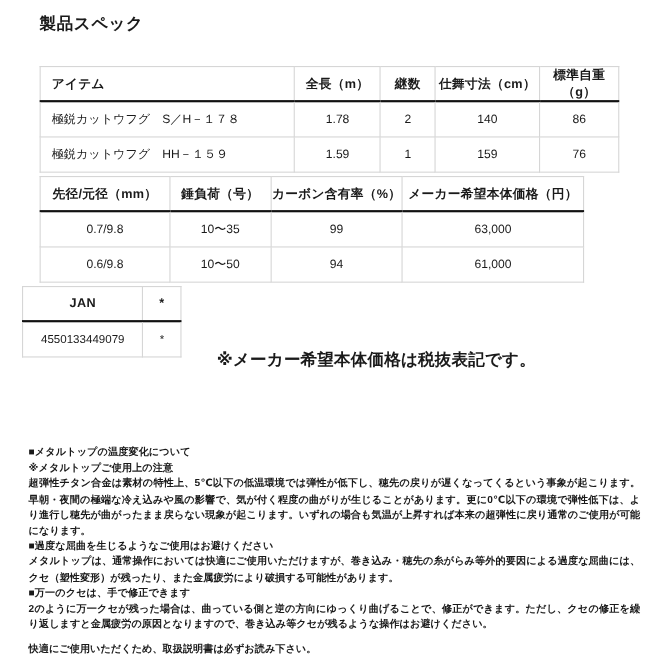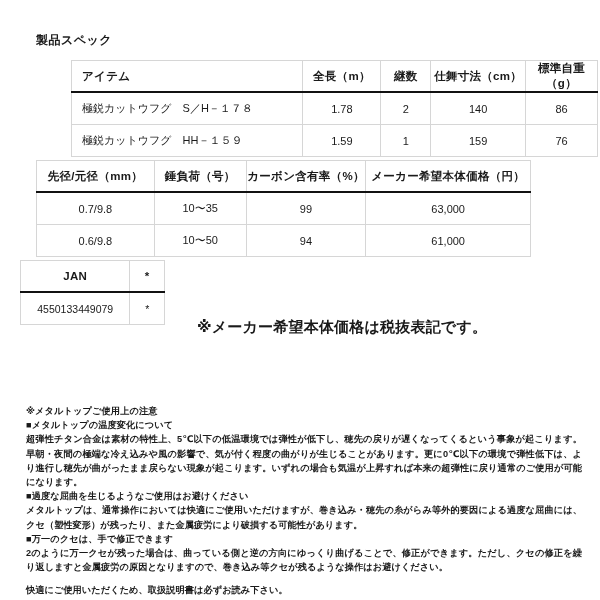--- a/index.html
+++ b/index.html
@@ -20,22 +20,22 @@
     position: relative;
     width: 600px;
     height: 600px;
     box-sizing: border-box;
   }
 
   
   .spec-title {
     position: absolute;
     left: 36px;
-    top: 32px;
-    font-size: 12px;
+    top: 12px;
+    font-size: 15px;
     font-weight: bold;
     letter-spacing: 0.5px;
     color: #1a1a1a;
   }
 
   
   .spec-table {
     position: absolute;
     border-collapse: collapse;
     font-size: 11px;
@@ -68,21 +68,20 @@
   }
   .cell-center {
     text-align: center;
   }
 
   
   #table-main {
     left: 36px;
     top: 60px;
     width: 527px;
-    margin-left: 35px;
   }
   #table-main col.c-item   { width: 232px; }
   #table-main col.c-len    { width: 78px; }
   #table-main col.c-pcs    { width: 50px; }
   #table-main col.c-fold   { width: 95px; }
   #table-main col.c-weight { width: 72px; }
 
   
   #table-spec2 {
     left: 36px;
@@ -234,22 +233,22 @@
       <tr>
         <td class="cell-center">4550133449079</td>
         <td class="cell-center star-cell">*</td>
       </tr>
     </tbody>
   </table>
 
   <div class="tax-note">※メーカー希望本体価格は税抜表記です。</div>
 
   <div class="notes">
+    <p class="note-heading">■メタルトップの温度変化について</p>
     <p class="note-heading">※メタルトップご使用上の注意</p>
-    <p class="note-heading">■メタルトップの温度変化について</p>
     <p class="note-body">超弾性チタン合金は素材の特性上、5℃以下の低温環境では弾性が低下し、穂先の戻りが遅くなってくるという事象が起こります。早朝・夜間の極端な冷え込みや風の影響で、気が付く程度の曲がりが生じることがあります。更に0℃以下の環境で弾性低下は、より進行し穂先が曲がったまま戻らない現象が起こります。いずれの場合も気温が上昇すれば本来の超弾性に戻り通常のご使用が可能になります。</p>
     <p class="note-heading">■過度な屈曲を生じるようなご使用はお避けください</p>
     <p class="note-body">メタルトップは、通常操作においては快適にご使用いただけますが、巻き込み・穂先の糸がらみ等外的要因による過度な屈曲には、クセ（塑性変形）が残ったり、また金属疲労により破損する可能性があります。</p>
     <p class="note-heading">■万一のクセは、手で修正できます</p>
     <p class="note-body">2のように万一クセが残った場合は、曲っている側と逆の方向にゆっくり曲げることで、修正ができます。ただし、クセの修正を繰り返しますと金属疲労の原因となりますので、巻き込み等クセが残るような操作はお避けください。</p>
     <div class="note-spacer"></div>
     <p class="note-body">快適にご使用いただくため、取扱説明書は必ずお読み下さい。</p>
   </div>
 
 </div>

